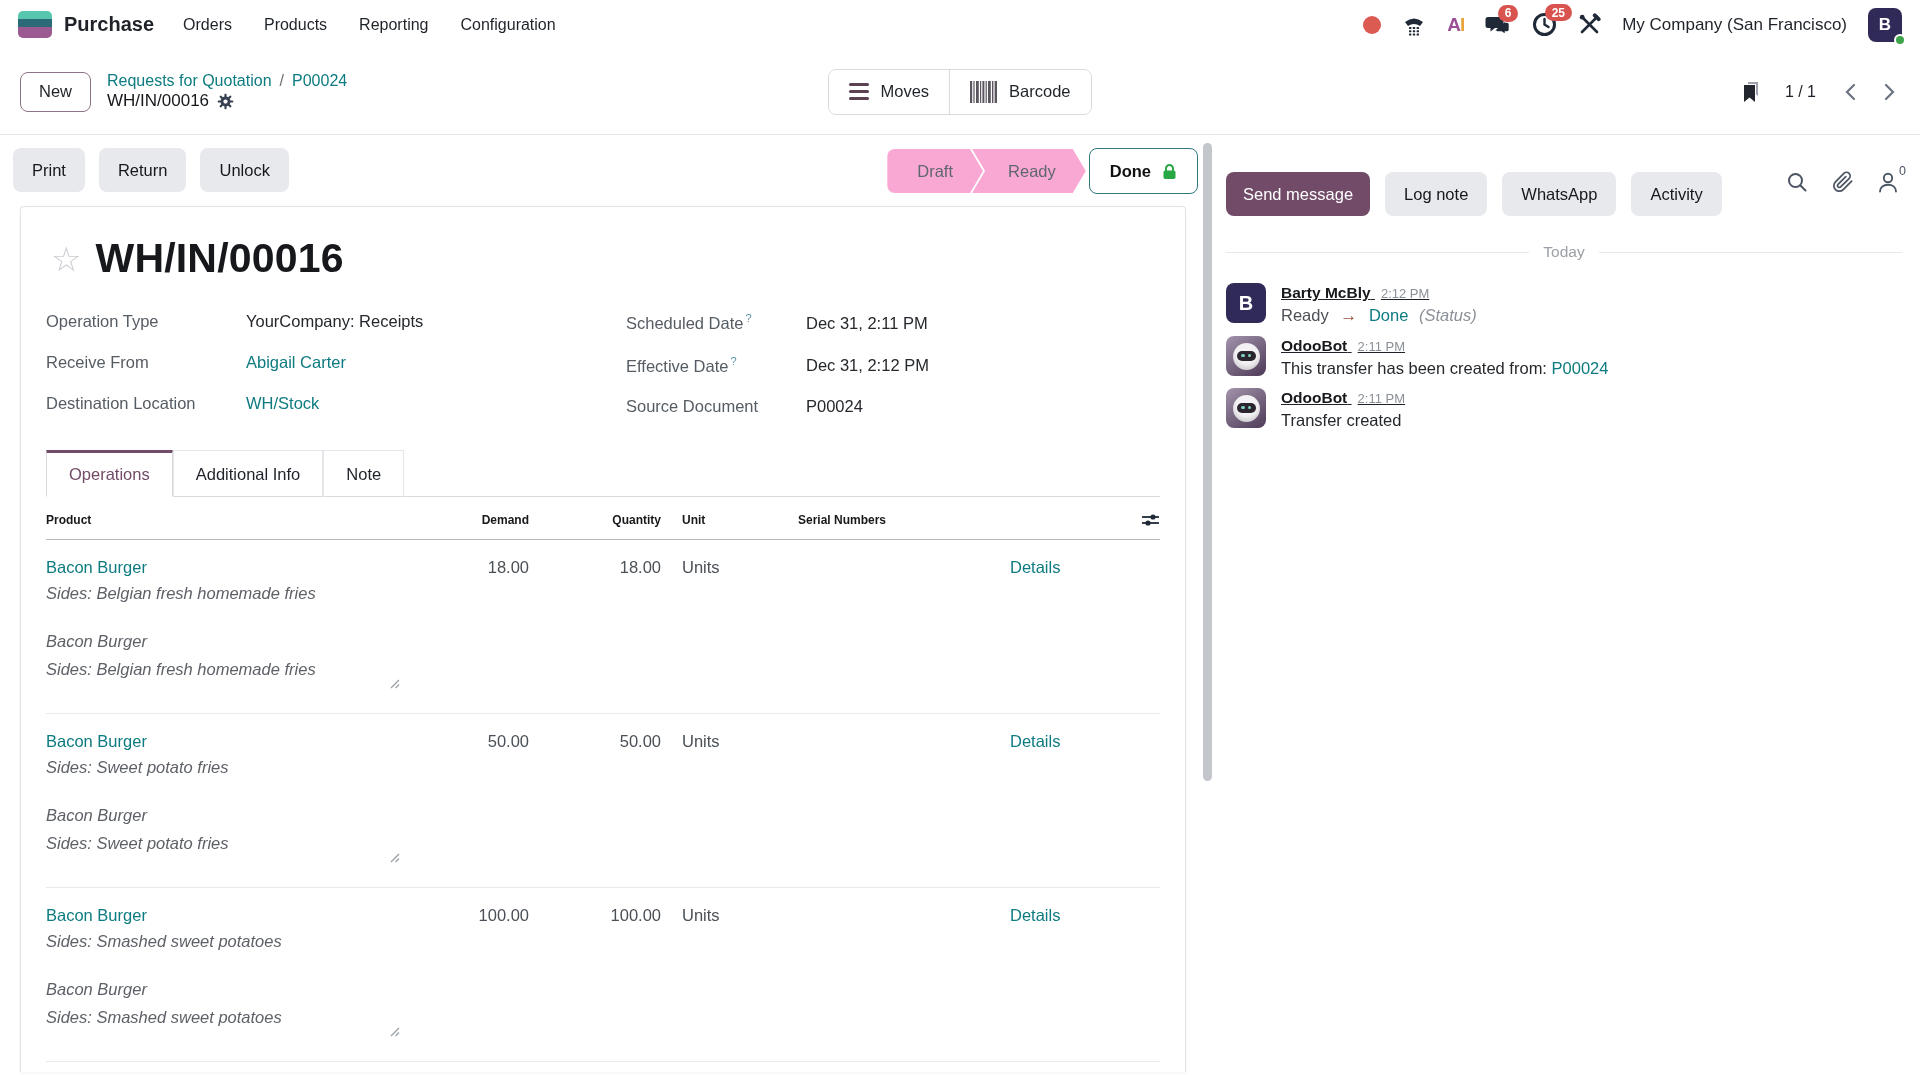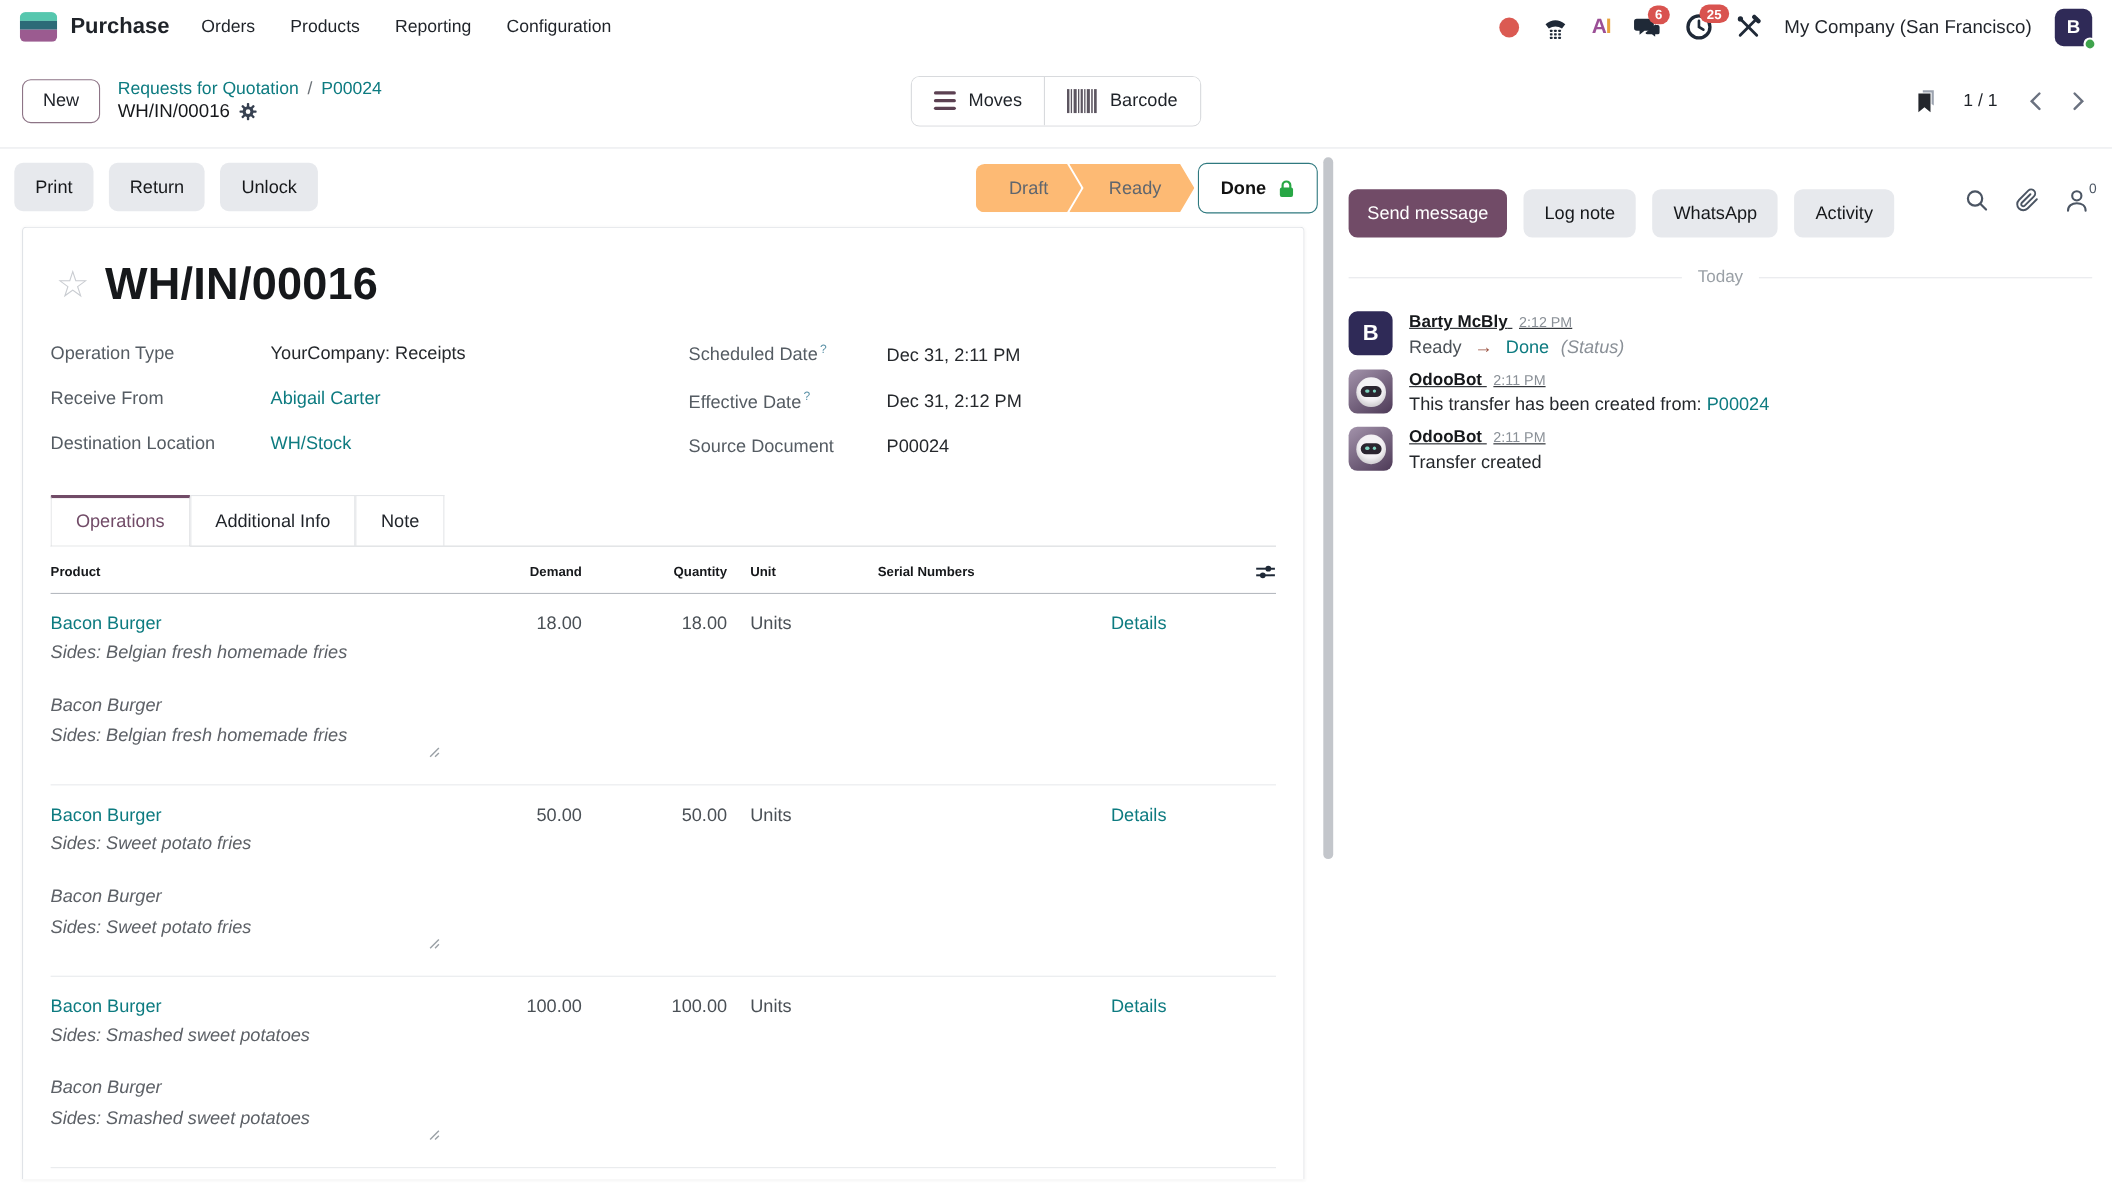--- a/index.html
+++ b/index.html
@@ -51,21 +51,21 @@
   .scroll-track { width:18px; display:flex; justify-content:center; padding-top:8px; }
   .scroll-thumb { width:9px; height:638px; background:#c3c6cb; border-radius:5px; }
   .chatter { flex:1; padding:13px 18px 0 10px; }
 
   
   .form-actions-row { display:flex; padding:13px 0 12px 13px; }
   .action-btns { display:flex; gap:14px; }
   .btn-gray { height:44px; padding:0 19px; font-size:16.5px; background:#e7e9ed; color:#16181b; border:none; border-radius:8px; cursor:pointer; }
   .statusbar { margin-left:auto; display:flex; align-items:center; }
   .sb-round { border-radius:8px 0 0 8px; overflow:hidden; display:flex; }
-  .sb-step { height:44px; display:flex; align-items:center; padding:0 30px; background:#fdba74; color:#5f666e; font-size:16.5px; cursor:pointer; }
+  .sb-step { height:44px; display:flex; align-items:center; padding:0 30px; background:#f9a8d4; color:#5f666e; font-size:16.5px; cursor:pointer; }
   .sb-draft { clip-path:polygon(0 0,calc(100% - 13px) 0,100% 50%,calc(100% - 13px) 100%,0 100%); }
   .sb-ready { margin-left:-11px; clip-path:polygon(0 0,calc(100% - 13px) 0,100% 50%,calc(100% - 13px) 100%,0 100%,13px 50%); padding-left:36px; }
   .sb-done { margin-left:3px; height:46px; display:flex; align-items:center; gap:11px; padding:0 20px; background:#fff;
              border:1px solid #2f797f; border-radius:8px; font-size:16.5px; font-weight:700; color:#111; cursor:pointer; }
 
   
   .form-card { margin:0 12px 0 20px; width:1166px; background:#fff; border:1px solid #e0e3e7; border-bottom:none;
                border-radius:4px 4px 0 0; box-shadow:0 1px 3px rgba(60,60,70,.06); height:866px; overflow:hidden; }
   .card-inner { padding:28px 25px 0 25px; }
   .title-row { display:flex; align-items:center; gap:14px; padding-left:5px; }

